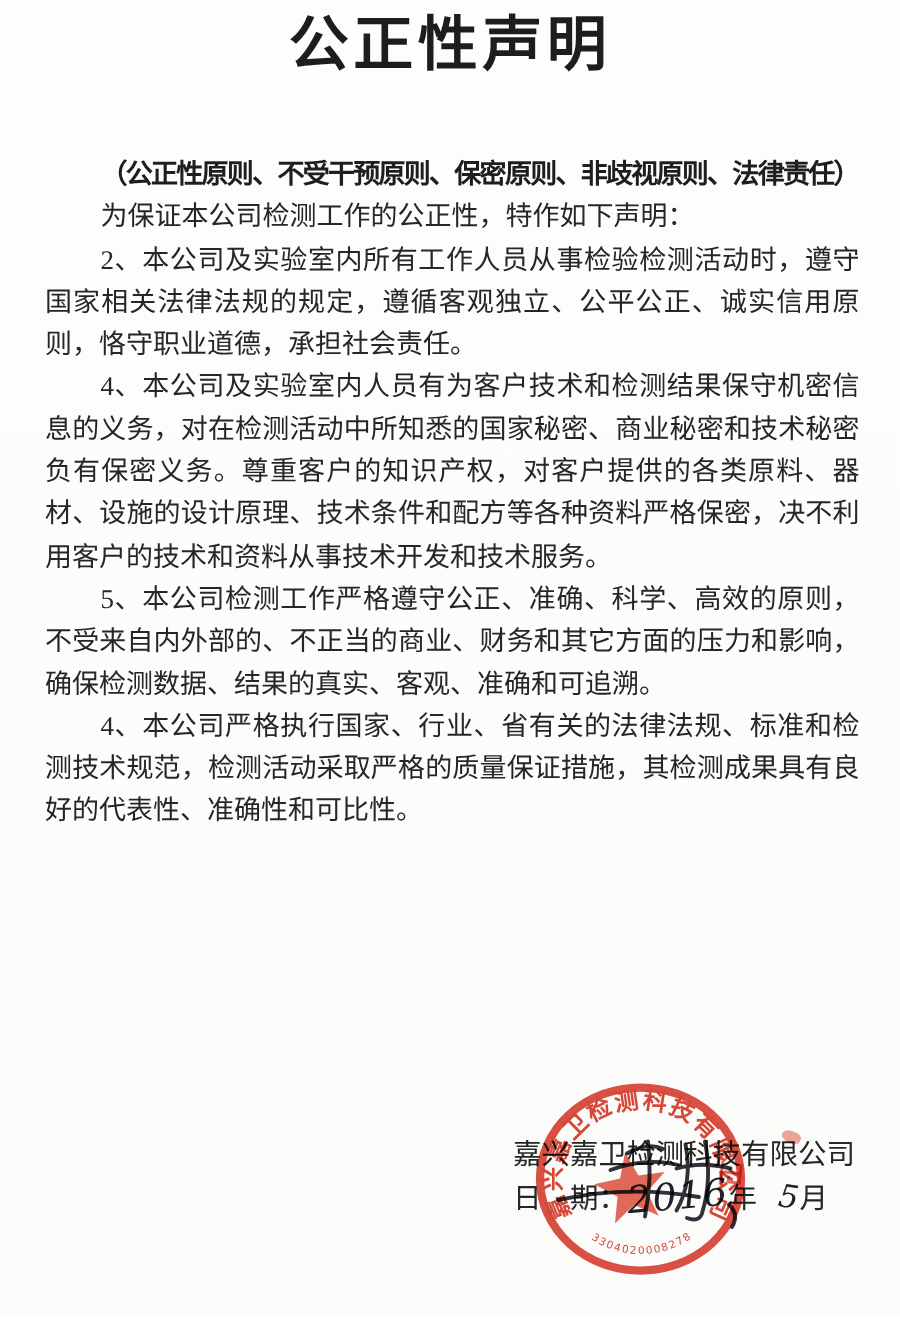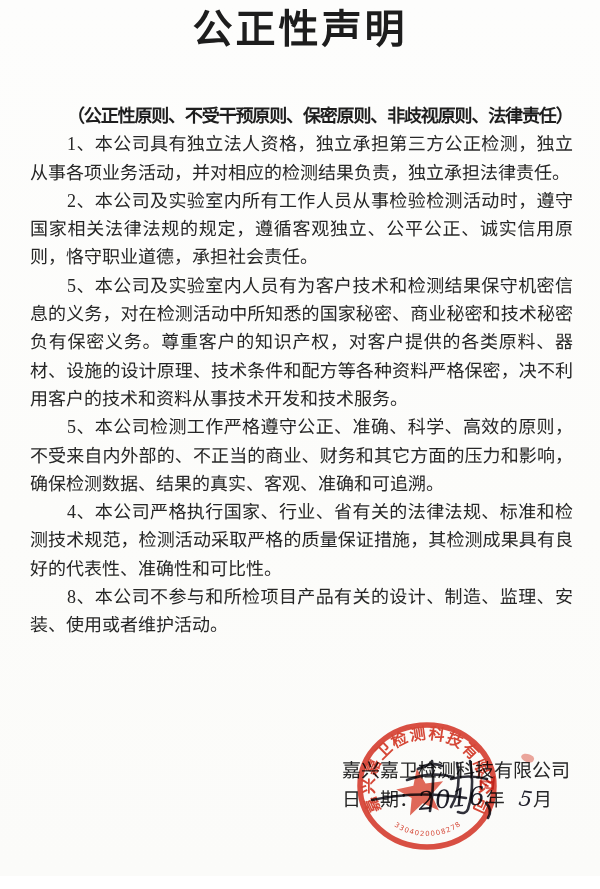--- a/index.html
+++ b/index.html
@@ -84,26 +84,25 @@
 </style>
 </head>
 <body>
 
 <div class="paper">
 
   <h1 class="title">公正性声明</h1>
 
   <main class="content">
     <p class="principles">（公正性原则、不受干预原则、保密原则、非歧视原则、法律责任）</p>
-    <p>1、本公司具有独立法人资格，独立承担第三方公正检测，独立从事各项业务活动，并对相应的检测结果负责，独立承担法律责任。</p>
+    <p>为保证本公司检测工作的公正性，特作如下声明：</p>
     <p>2、本公司及实验室内所有工作人员从事检验检测活动时，遵守国家相关法律法规的规定，遵循客观独立、公平公正、诚实信用原则，恪守职业道德，承担社会责任。</p>
-    <p>5、本公司及实验室内人员有为客户技术和检测结果保守机密信息的义务，对在检测活动中所知悉的国家秘密、商业秘密和技术秘密负有保密义务。尊重客户的知识产权，对客户提供的各类原料、器材、设施的设计原理、技术条件和配方等各种资料严格保密，决不利用客户的技术和资料从事技术开发和技术服务。</p>
+    <p>4、本公司及实验室内人员有为客户技术和检测结果保守机密信息的义务，对在检测活动中所知悉的国家秘密、商业秘密和技术秘密负有保密义务。尊重客户的知识产权，对客户提供的各类原料、器材、设施的设计原理、技术条件和配方等各种资料严格保密，决不利用客户的技术和资料从事技术开发和技术服务。</p>
     <p>5、本公司检测工作严格遵守公正、准确、科学、高效的原则，不受来自内外部的、不正当的商业、财务和其它方面的压力和影响，确保检测数据、结果的真实、客观、准确和可追溯。</p>
     <p>4、本公司严格执行国家、行业、省有关的法律法规、标准和检测技术规范，检测活动采取严格的质量保证措施，其检测成果具有良好的代表性、准确性和可比性。</p>
-    <p>8、本公司不参与和所检项目产品有关的设计、制造、监理、安装、使用或者维护活动。</p>
   </main>
 
   <div class="sig-block">
     <div>嘉兴嘉卫检测科技有限公司</div>
     <div>
       <span>日　期：</span><span class="hand">2016</span><span>年</span><span class="date-gap"></span><span class="hand hand-month">5</span><span>月</span>
     </div>
   </div>
 
   <svg class="signature-svg" width="150" height="72" viewBox="0 0 150 72">

